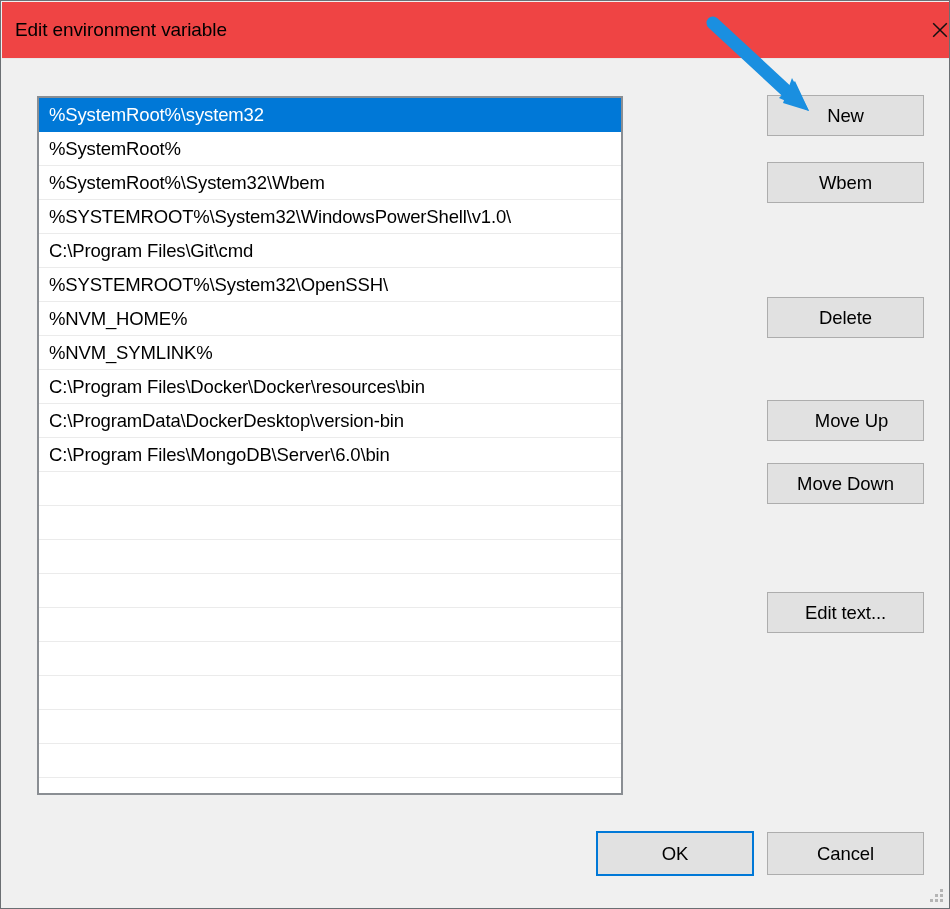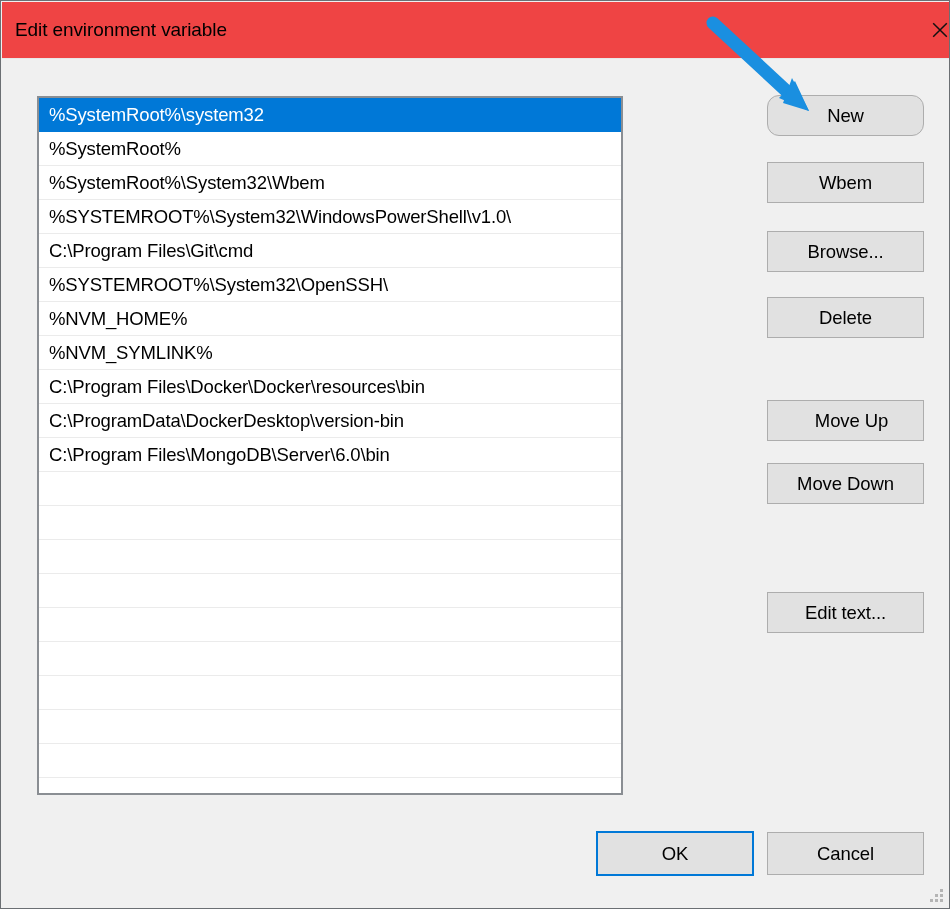--- a/index.html
+++ b/index.html
@@ -111,21 +111,21 @@
     color: #000000;
     cursor: default;
     white-space: nowrap;
     letter-spacing: -0.1px;
   }
   .side-btn {
     left: 766px;
     width: 157px;
     height: 41px;
   }
-  #btn-new       { top: 94px; border-radius: 12px; }
+  #btn-new       { top: 94px; }
   #btn-edit      { top: 161px; }
   #btn-browse    { top: 230px; }
   #btn-delete    { top: 296px; }
   #btn-moveup    { top: 399px; padding-left: 12px; }
   #btn-movedown  { top: 462px; }
   #btn-edittext  { top: 567px; margin-top: 24px; }
 
   
   #btn-ok {
     left: 595px;
@@ -203,21 +203,20 @@
         <div class="list-row empty">&nbsp;</div>
         <div class="list-row empty">&nbsp;</div>
         <div class="list-row empty">&nbsp;</div>
         <div class="list-row empty">&nbsp;</div>
         <div class="list-row empty">&nbsp;</div>
       </div>
   </div>
 
   <div class="btn side-btn" id="btn-new">New</div>
   <div class="btn side-btn" id="btn-edit">Wbem</div>
-  <div class="btn side-btn" id="btn-browse">Browse...</div>
   <div class="btn side-btn" id="btn-delete">Delete</div>
   <div class="btn side-btn" id="btn-moveup">Move Up</div>
   <div class="btn side-btn" id="btn-movedown">Move Down</div>
   <div class="btn side-btn" id="btn-edittext">Edit text...</div>
 
   <div class="btn" id="btn-ok">OK</div>
   <div class="btn" id="btn-cancel">Cancel</div>
 
   <div class="grip">
     <i style="right:0px;  top:0px;"></i>

